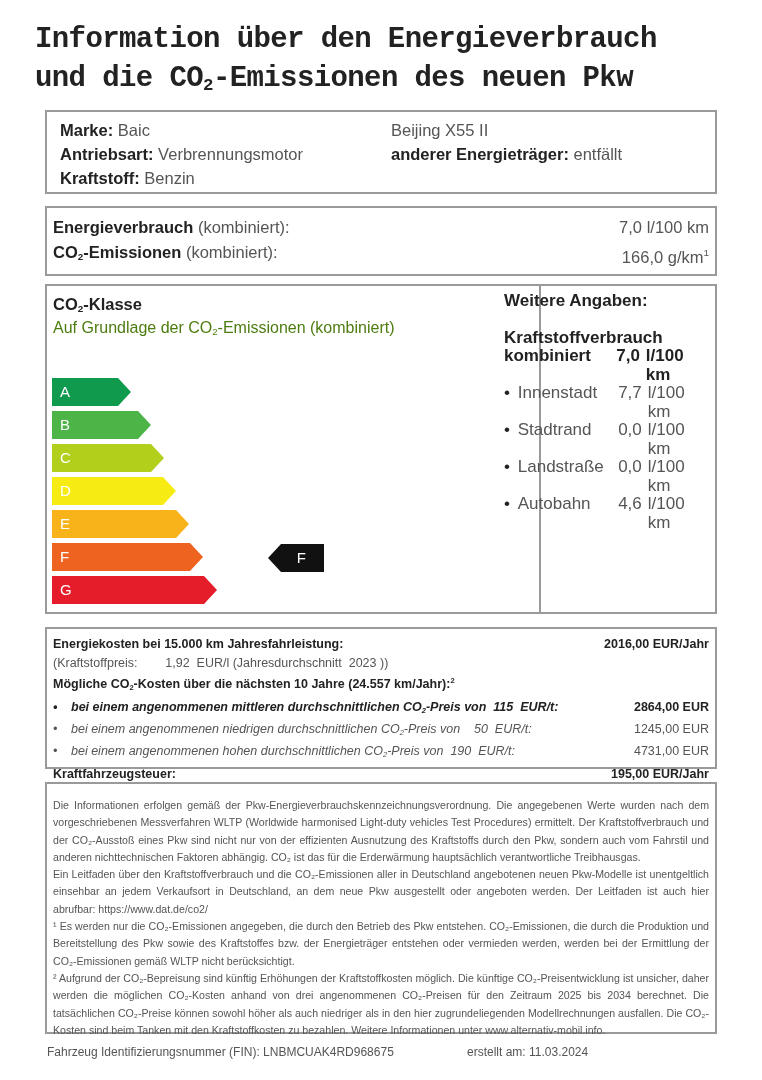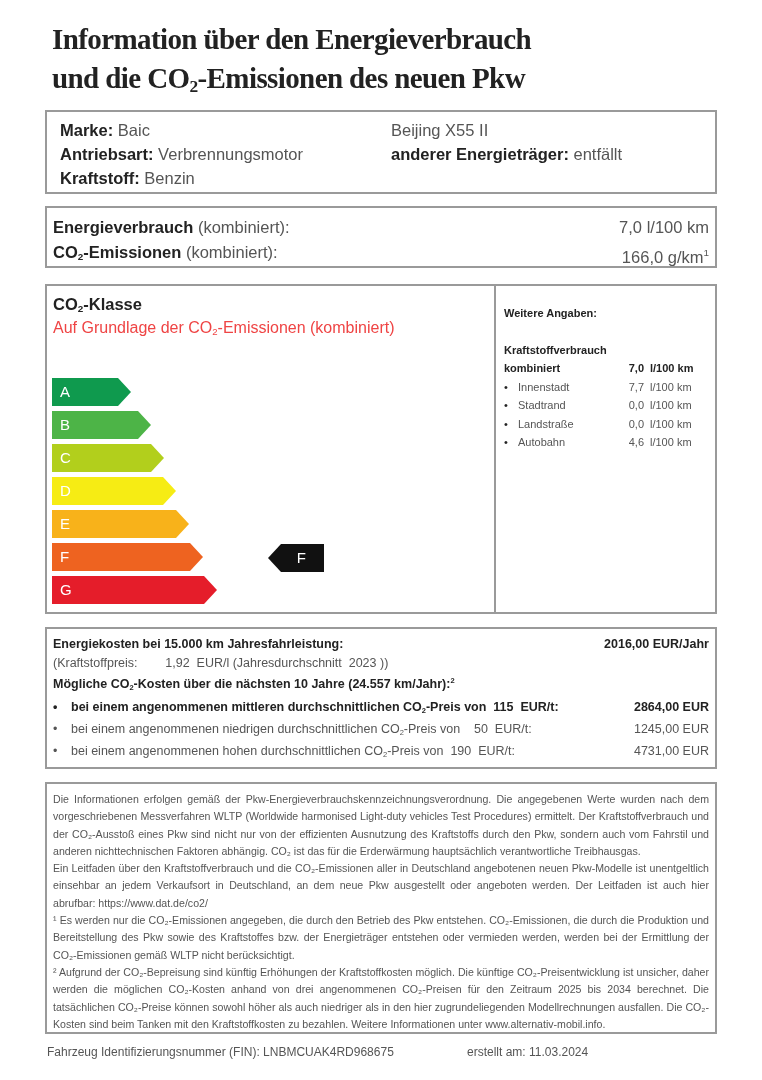--- a/index.html
+++ b/index.html
@@ -2,70 +2,70 @@
 <html><head>
 <meta charset="utf-8">
 <style>
   * { box-sizing: border-box; margin: 0; padding: 0; }
   body {
     width: 762px; height: 1080px; background: #ffffff; color: #222;
     font-family: "Liberation Sans", "DejaVu Sans", sans-serif;
     position: relative; overflow: hidden;
   }
   .title {
-    position: absolute; left: 52px; top: 20px; width: 680px;
-    font-family: Liberation Serif, serif;
+    position: absolute; left: 35px; top: 20px; width: 680px;
+    font-family: Liberation Mono, monospace;
     font-weight: bold; font-size: 29px; line-height: 39px; color: #222;
     letter-spacing: -0.6px;
   }
   .box { position: absolute; border: 2px solid #9a9a9a; background: #fff; }
   sub { font-size: 0.6em; vertical-align: -0.25em; }
   sup { font-size: 0.6em; }
   .b { font-weight: bold; color: #222; }
   .g { color: #555; }
 
   
   #box-vehicle { left: 45px; top: 110px; width: 672px; height: 84px; padding: 6px 6px; font-size: 16.5px; line-height: 24px; }
   #box-vehicle .col { position: absolute; top: 6px; }
   #box-vehicle .col.left { left: 6px; margin-left: 7px; }
   #box-vehicle .col.right { left: 344px; }
 
   
-  #box-consumption { left: 45px; top: 206px; width: 672px; height: 62px; padding: 7px 6px; font-size: 16.5px; line-height: 25px; }
+  #box-consumption { left: 45px; top: 206px; width: 672px; height: 70px; padding: 7px 6px; font-size: 16.5px; line-height: 25px; }
   .row { display: flex; justify-content: space-between; }
 
   
   #box-class { left: 45px; top: 284px; width: 672px; height: 330px; }
-  #class-left { position: absolute; left: 0; top: 0; width: 449px; height: 326px; border-right: 2px solid #9a9a9a; }
+  #class-left { position: absolute; left: 0; top: 0; width: 494px; height: 326px; border-right: 2px solid #9a9a9a; }
   #class-title { position: absolute; left: 6px; top: 9px; font-size: 16.5px; font-weight: bold; }
-  #class-sub { position: absolute; left: 6px; top: 33px; font-size: 16px; color: #ef4444; }
+  #class-sub { position: absolute; left: 6px; top: 33px; font-size: 16px; color: #4d7c0f; }
   .arrow {
     position: absolute; left: 5px; height: 28px; color: #fff; font-size: 15px;
     line-height: 28px; padding-left: 8px;
     clip-path: polygon(0 0, calc(100% - 13px) 0, 100% 50%, calc(100% - 13px) 100%, 0 100%);
   }
   .indicator {
     position: absolute; left: 221px; top: 258px; width: 56px; height: 28px;
     background: #111; color: #fff; font-size: 15px; line-height: 28px; text-align: right; padding-right: 18px;
     clip-path: polygon(13px 0, 100% 0, 100% 100%, 13px 100%, 0 50%);
   }
-  #class-right { position: absolute; left: 453px; top: 12px; width: 215px; padding: 6px 4px 0 4px; font-size: 11px; line-height: 18.5px; }
+  #class-right { position: absolute; left: 453px; top: 0; width: 215px; padding: 6px 4px 0 4px; font-size: 17px; line-height: 18.5px; }
   #class-right .r { display: flex; }
   #class-right .bullet { width: 14px; }
   #class-right .name { width: 96px; color: #555; }
   #class-right .val { width: 36px; text-align: right; color: #555; padding-right: 6px;}
   #class-right .unit { color: #555; }
 
   
   #box-costs { left: 45px; top: 627px; width: 672px; height: 142px; padding: 6px 6px; font-size: 12.5px; line-height: 18.5px; }
-  #box-costs .row .l { white-space: nowrap; }
+  #box-costs .row .l { white-space: nowrap; font-style: italic; }
   .bul { display: inline-block; width: 18px; }
 
   
-  #box-legal { left: 45px; top: 782px; width: 672px; height: 252px; padding: 7px 6px; font-size: 10.6px; line-height: 17.3px; color: #555; }
+  #box-legal { left: 45px; top: 782px; width: 672px; height: 252px; padding: 13px 6px; font-size: 10.6px; line-height: 17.3px; color: #555; }
   #box-legal p { margin: 0; text-align: justify; }
 
   #footer { position: absolute; left: 47px; top: 1045px; font-size: 12px; color: #555; }
   #footer .date { position: absolute; left: 420px; white-space: nowrap; top: 0; }
 </style>
 </head>
 <body>
 
 <div class="title">
   <div>Information über den Energieverbrauch</div>
@@ -159,20 +159,24 @@
     <span>2864,00 EUR</span>
   </div>
   <div class="row g">
     <span class="l"><span class="bul">•</span><span>bei einem angenommenen niedrigen durchschnittlichen CO</span><sub>2</sub><span style="white-space:pre">-Preis von    50  EUR/t:</span></span>
     <span>1245,00 EUR</span>
   </div>
   <div class="row g">
     <span class="l"><span class="bul">•</span><span>bei einem angenommenen hohen durchschnittlichen CO</span><sub>2</sub><span style="white-space:pre">-Preis von  190  EUR/t:</span></span>
     <span>4731,00 EUR</span>
   </div>
+  <div class="row b">
+    <span>Kraftfahrzeugsteuer:</span>
+    <span>195,00 EUR/Jahr</span>
+  </div>
 </div>
 
 <div class="box" id="box-legal">
   <p>Die Informationen erfolgen gemäß der Pkw-Energieverbrauchskennzeichnungsverordnung. Die angegebenen Werte wurden nach dem vorgeschriebenen Messverfahren WLTP (Worldwide harmonised Light-duty vehicles Test Procedures) ermittelt. Der Kraftstoffverbrauch und der CO₂-Ausstoß eines Pkw sind nicht nur von der effizienten Ausnutzung des Kraftstoffs durch den Pkw, sondern auch vom Fahrstil und anderen nichttechnischen Faktoren abhängig. CO₂ ist das für die Erderwärmung hauptsächlich verantwortliche Treibhausgas.</p>
   <p>Ein Leitfaden über den Kraftstoffverbrauch und die CO₂-Emissionen aller in Deutschland angebotenen neuen Pkw-Modelle ist unentgeltlich einsehbar an jedem Verkaufsort in Deutschland, an dem neue Pkw ausgestellt oder angeboten werden. Der Leitfaden ist auch hier abrufbar:   https://www.dat.de/co2/</p>
   <p>¹ Es werden nur die CO₂-Emissionen angegeben, die durch den Betrieb des Pkw entstehen. CO₂-Emissionen, die durch die Produktion und Bereitstellung des Pkw sowie des Kraftstoffes bzw. der Energieträger entstehen oder vermieden werden, werden bei der Ermittlung der CO₂-Emissionen gemäß WLTP nicht berücksichtigt.</p>
   <p>² Aufgrund der CO₂-Bepreisung sind künftig Erhöhungen der Kraftstoffkosten möglich. Die künftige CO₂-Preisentwicklung ist unsicher, daher werden die möglichen CO₂-Kosten anhand von drei angenommenen CO₂-Preisen für den Zeitraum  2025  bis   2034   berechnet. Die tatsächlichen CO₂-Preise können sowohl höher als auch niedriger als in den hier zugrundeliegenden Modellrechnungen ausfallen. Die CO₂-Kosten sind beim Tanken mit den Kraftstoffkosten zu bezahlen. Weitere Informationen unter www.alternativ-mobil.info.</p>
 </div>
 
 <div id="footer">

